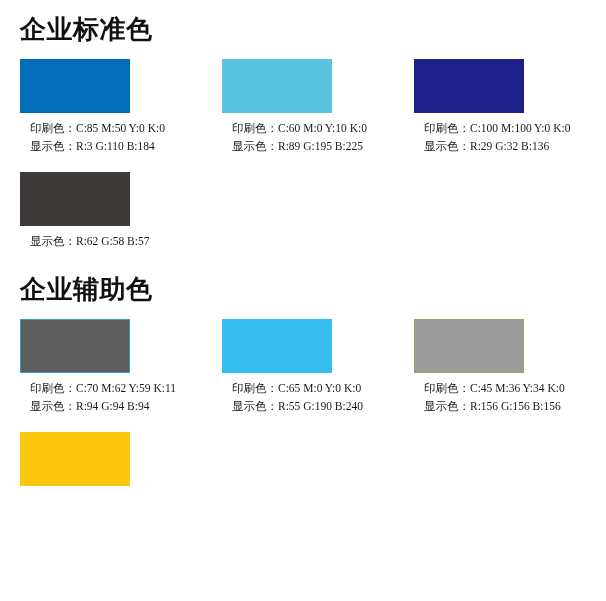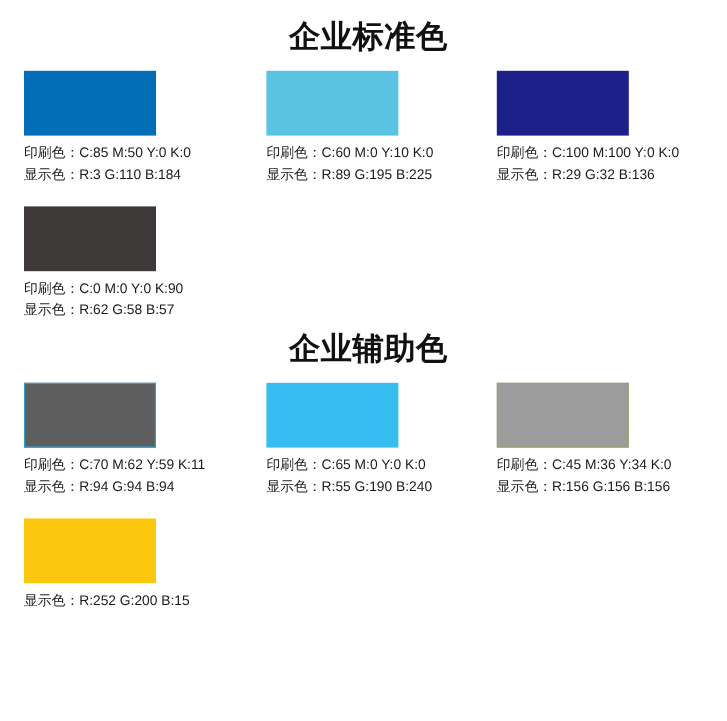--- a/index.html
+++ b/index.html
@@ -30,23 +30,22 @@
   #section-secondary { top: 276px; }
 
   .section-title {
     font-size: 26px;
     line-height: 30px;
     font-weight: bold;
     letter-spacing: 0.5px;
     color: #111111;
     margin: 0 12px 0 20px;
     padding: 0;
-    font-family: Liberation Serif, serif;
+    font-family: Liberation Mono, monospace;
     white-space: nowrap;
-    text-align: center;
   }
 
   .swatch-grid {
     position: relative;
     margin-top: 13px;
   }
   .swatch-row {
     position: relative;
     height: 113px;
   }
@@ -69,21 +68,22 @@
   .chip-border-olive { border: 1px solid #9aa36a; }
 
   .swatch-meta {
     margin-top: 6px;
   }
   .meta-line {
     font-size: 11.5px;
     line-height: 18px;
     color: #1a1a1a;
     white-space: nowrap;
-    font-family: Liberation Sans, sans-serif;
+    font-family: Liberation Serif, serif;
+    margin-left: 10px;
   }
 </style>
 </head>
 <body>
 
 <div class="page">
 
   <div class="section" id="section-primary">
     <h2 class="section-title">企业标准色</h2>
     <div class="swatch-grid">
@@ -111,21 +111,20 @@
             <div class="meta-line">印刷色：C:100 M:100 Y:0 K:0</div>
             <div class="meta-line">显示色：R:29 G:32 B:136</div>
           </div>
         </div>
       </div>
 
       <div class="swatch-row">
         <div class="swatch-cell col-0">
           <div class="swatch-chip" style="background-color: rgb(62, 58, 57);"></div>
           <div class="swatch-meta">
-            <div class="meta-line">印刷色：C:0 M:0 Y:0 K:90</div>
             <div class="meta-line">显示色：R:62 G:58 B:57</div>
           </div>
         </div>
       </div>
 
     </div>
   </div>
 
   <div class="section" id="section-secondary">
     <h2 class="section-title">企业辅助色</h2>
@@ -154,21 +153,20 @@
             <div class="meta-line">印刷色：C:45 M:36 Y:34 K:0</div>
             <div class="meta-line">显示色：R:156 G:156 B:156</div>
           </div>
         </div>
       </div>
 
       <div class="swatch-row">
         <div class="swatch-cell col-0">
           <div class="swatch-chip" style="background-color: rgb(252, 200, 15);"></div>
           <div class="swatch-meta">
-            <div class="meta-line">显示色：R:252 G:200 B:15</div>
           </div>
         </div>
       </div>
 
     </div>
   </div>
 
 </div>
 
 </body></html>

